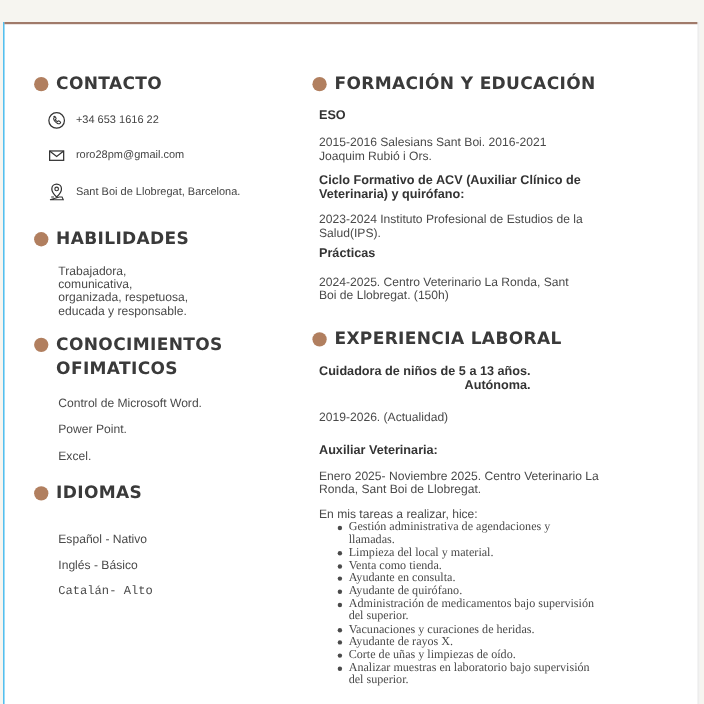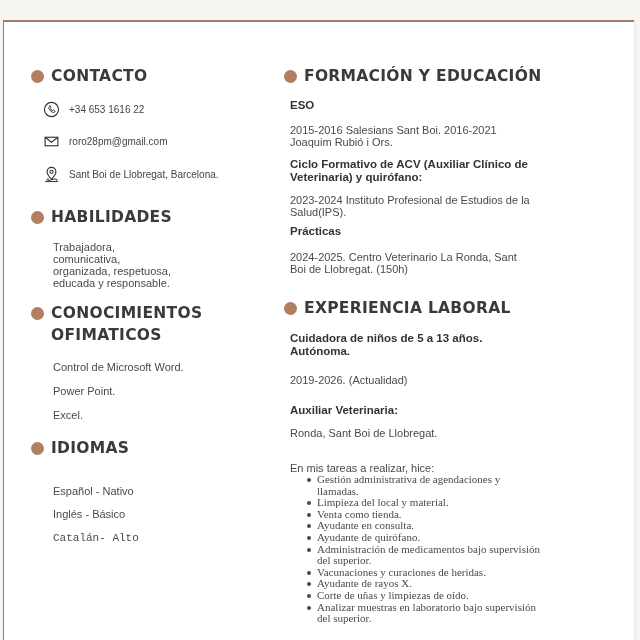--- a/index.html
+++ b/index.html
@@ -156,28 +156,29 @@
     <div class="text" style="top:231px; left:3px;">
       <div>2024-2025. Centro Veterinario La Ronda, Sant</div>
       <div>Boi de Llobregat. (150h)</div>
     </div>
 
     <div class="section-title" style="top:277px; left:-3px;">
       <span class="dot"></span>
       <span>EXPERIENCIA LABORAL</span>
     </div>
 
-    <div class="bold" style="top:312px; left:3px;">
+    <div class="bold" style="top:312px; left:3px;text-align:right;">
       <div>Cuidadora de niños de 5 a 13 años.</div>
       <div>Autónoma.</div>
     </div>
     <div class="text" style="top:354px; left:3px;">2019-2026. (Actualidad)</div>
 
     <div class="bold" style="top:384px; left:3px;">Auxiliar Veterinaria:</div>
     <div class="text" style="top:407px; left:3px;">
+      <div>Enero 2025- Noviembre 2025. Centro Veterinario La</div>
       <div>Ronda, Sant Boi de Llobregat.</div>
     </div>
 
     <div class="text" style="top:442px; left:3px;">En mis tareas a realizar, hice:</div>
     <ul class="tasks" style="top:454px; left:13px; width:240px;font-family:Liberation Serif, serif;">
       <li>Gestión administrativa de agendaciones y llamadas.</li>
       <li>Limpieza del local y material.</li>
       <li>Venta como tienda.</li>
       <li>Ayudante en consulta.</li>
       <li>Ayudante de quirófano.</li>

